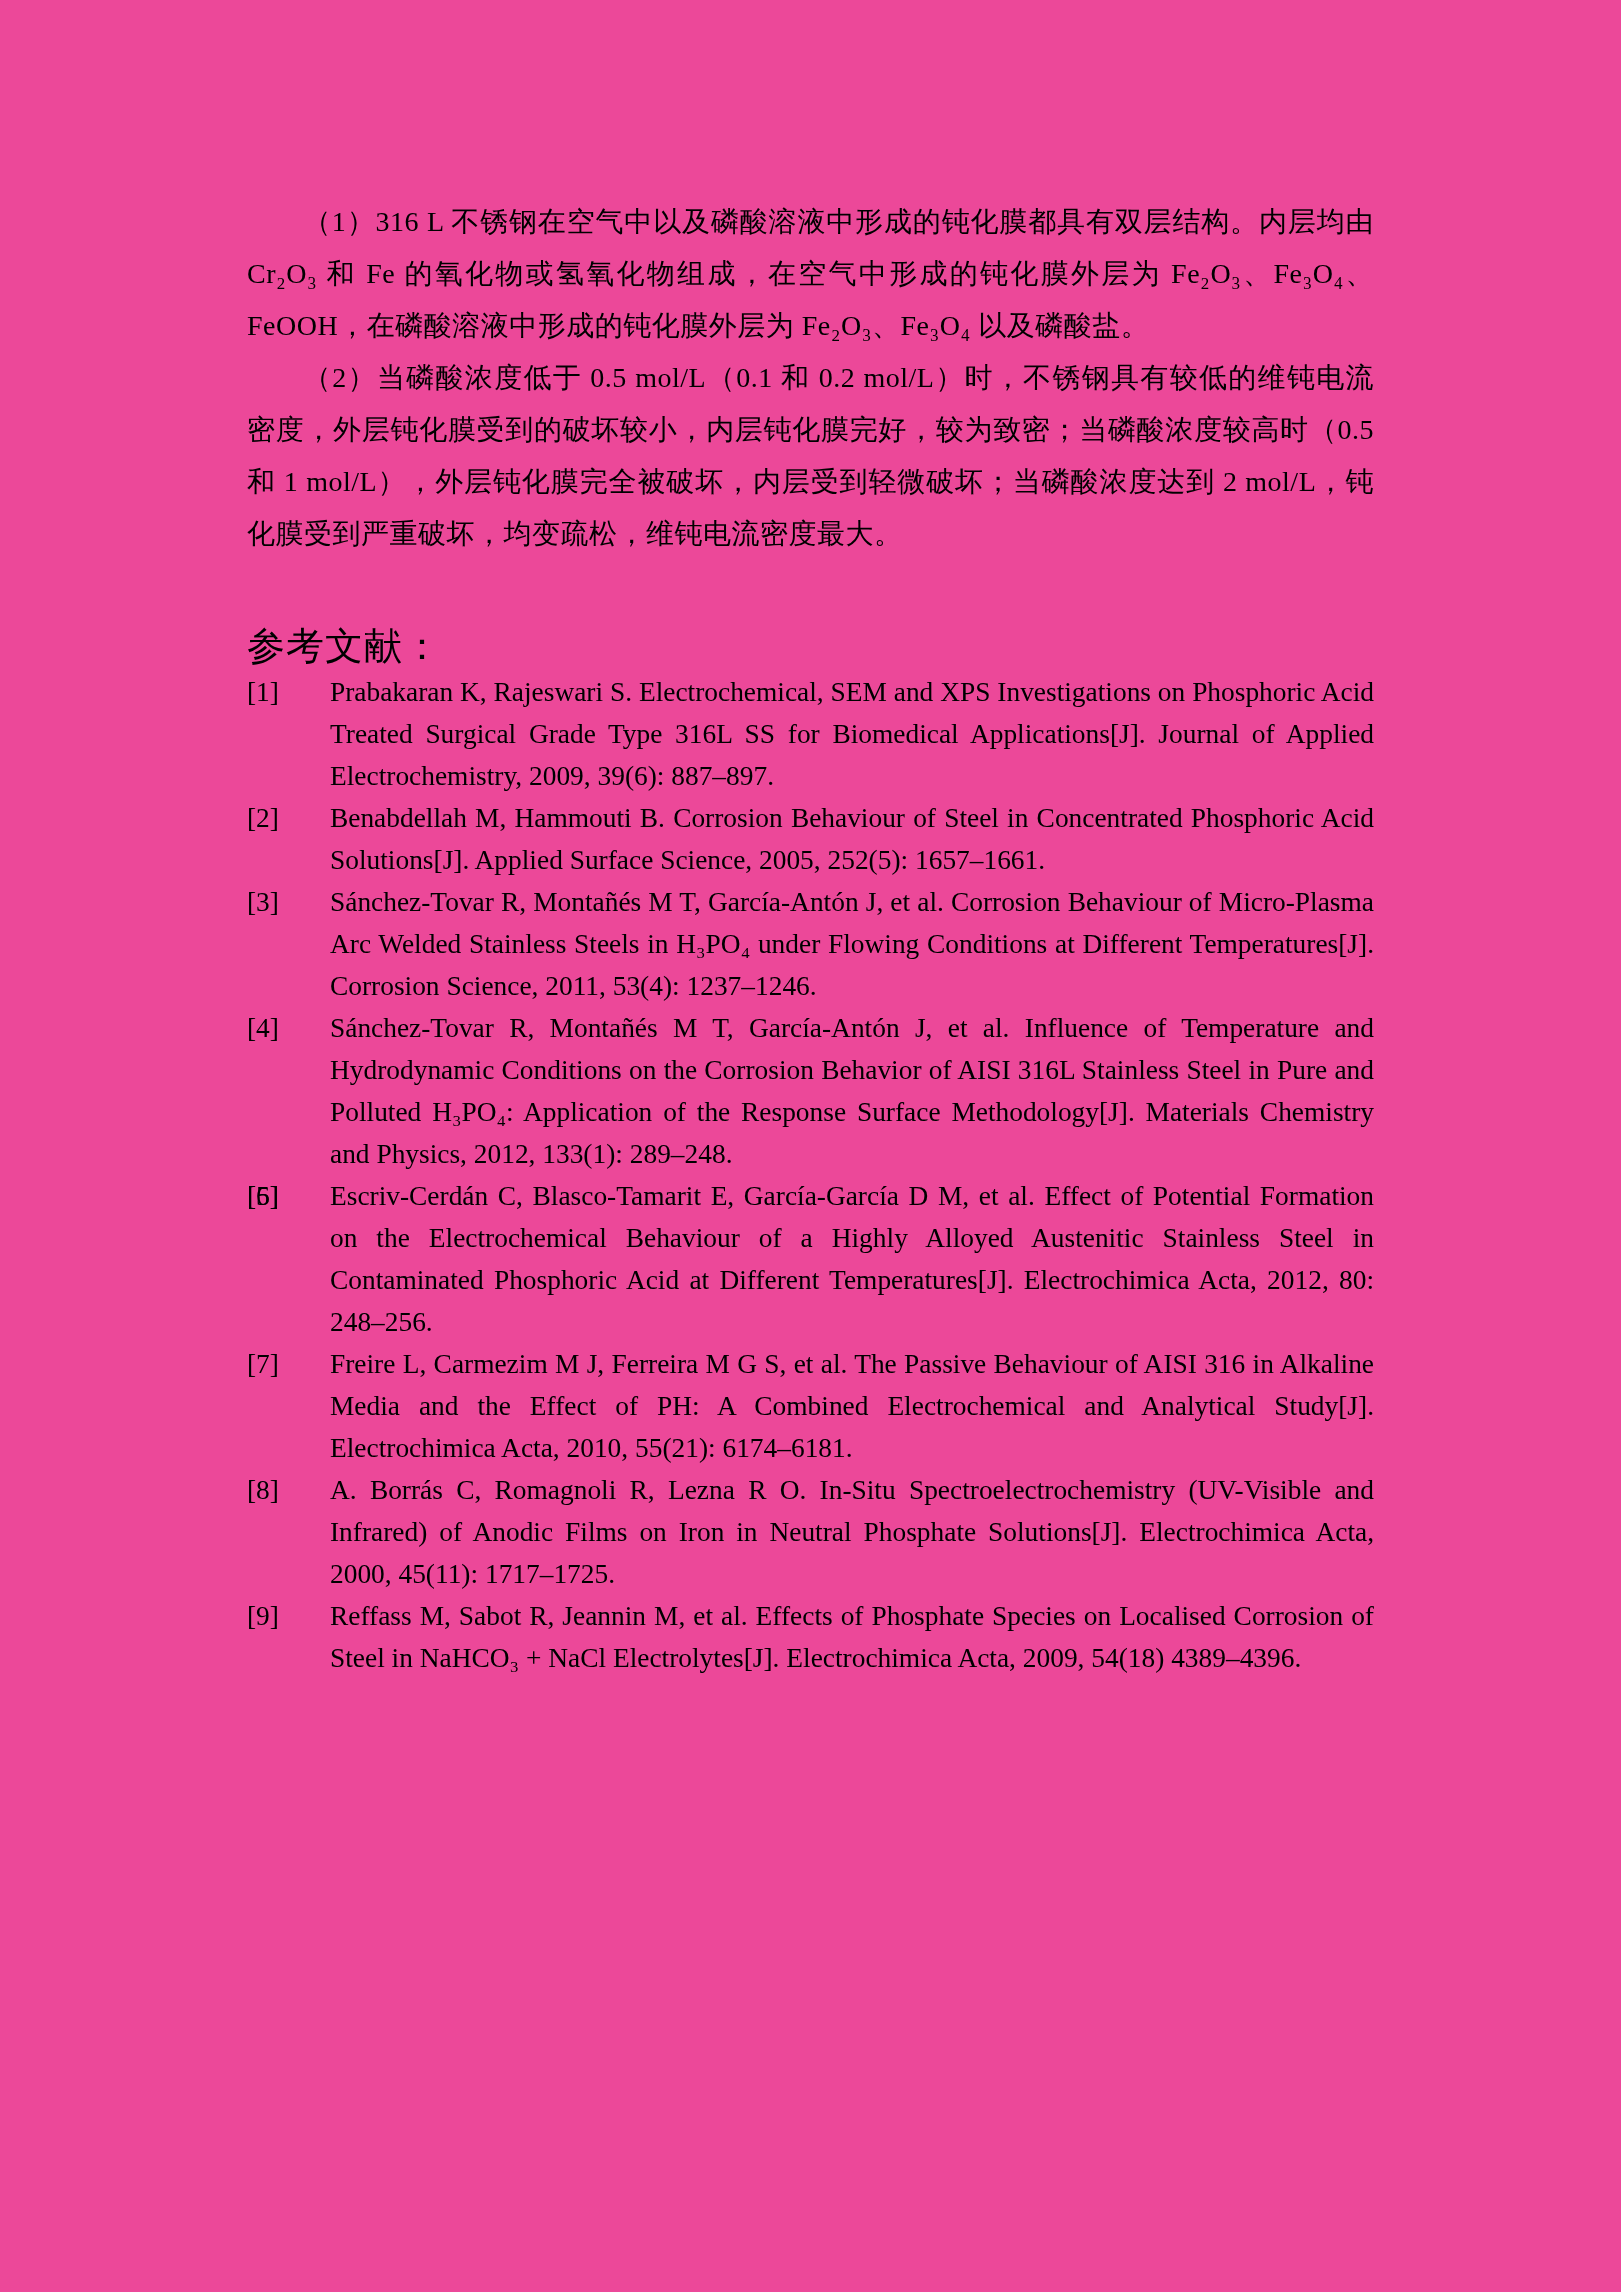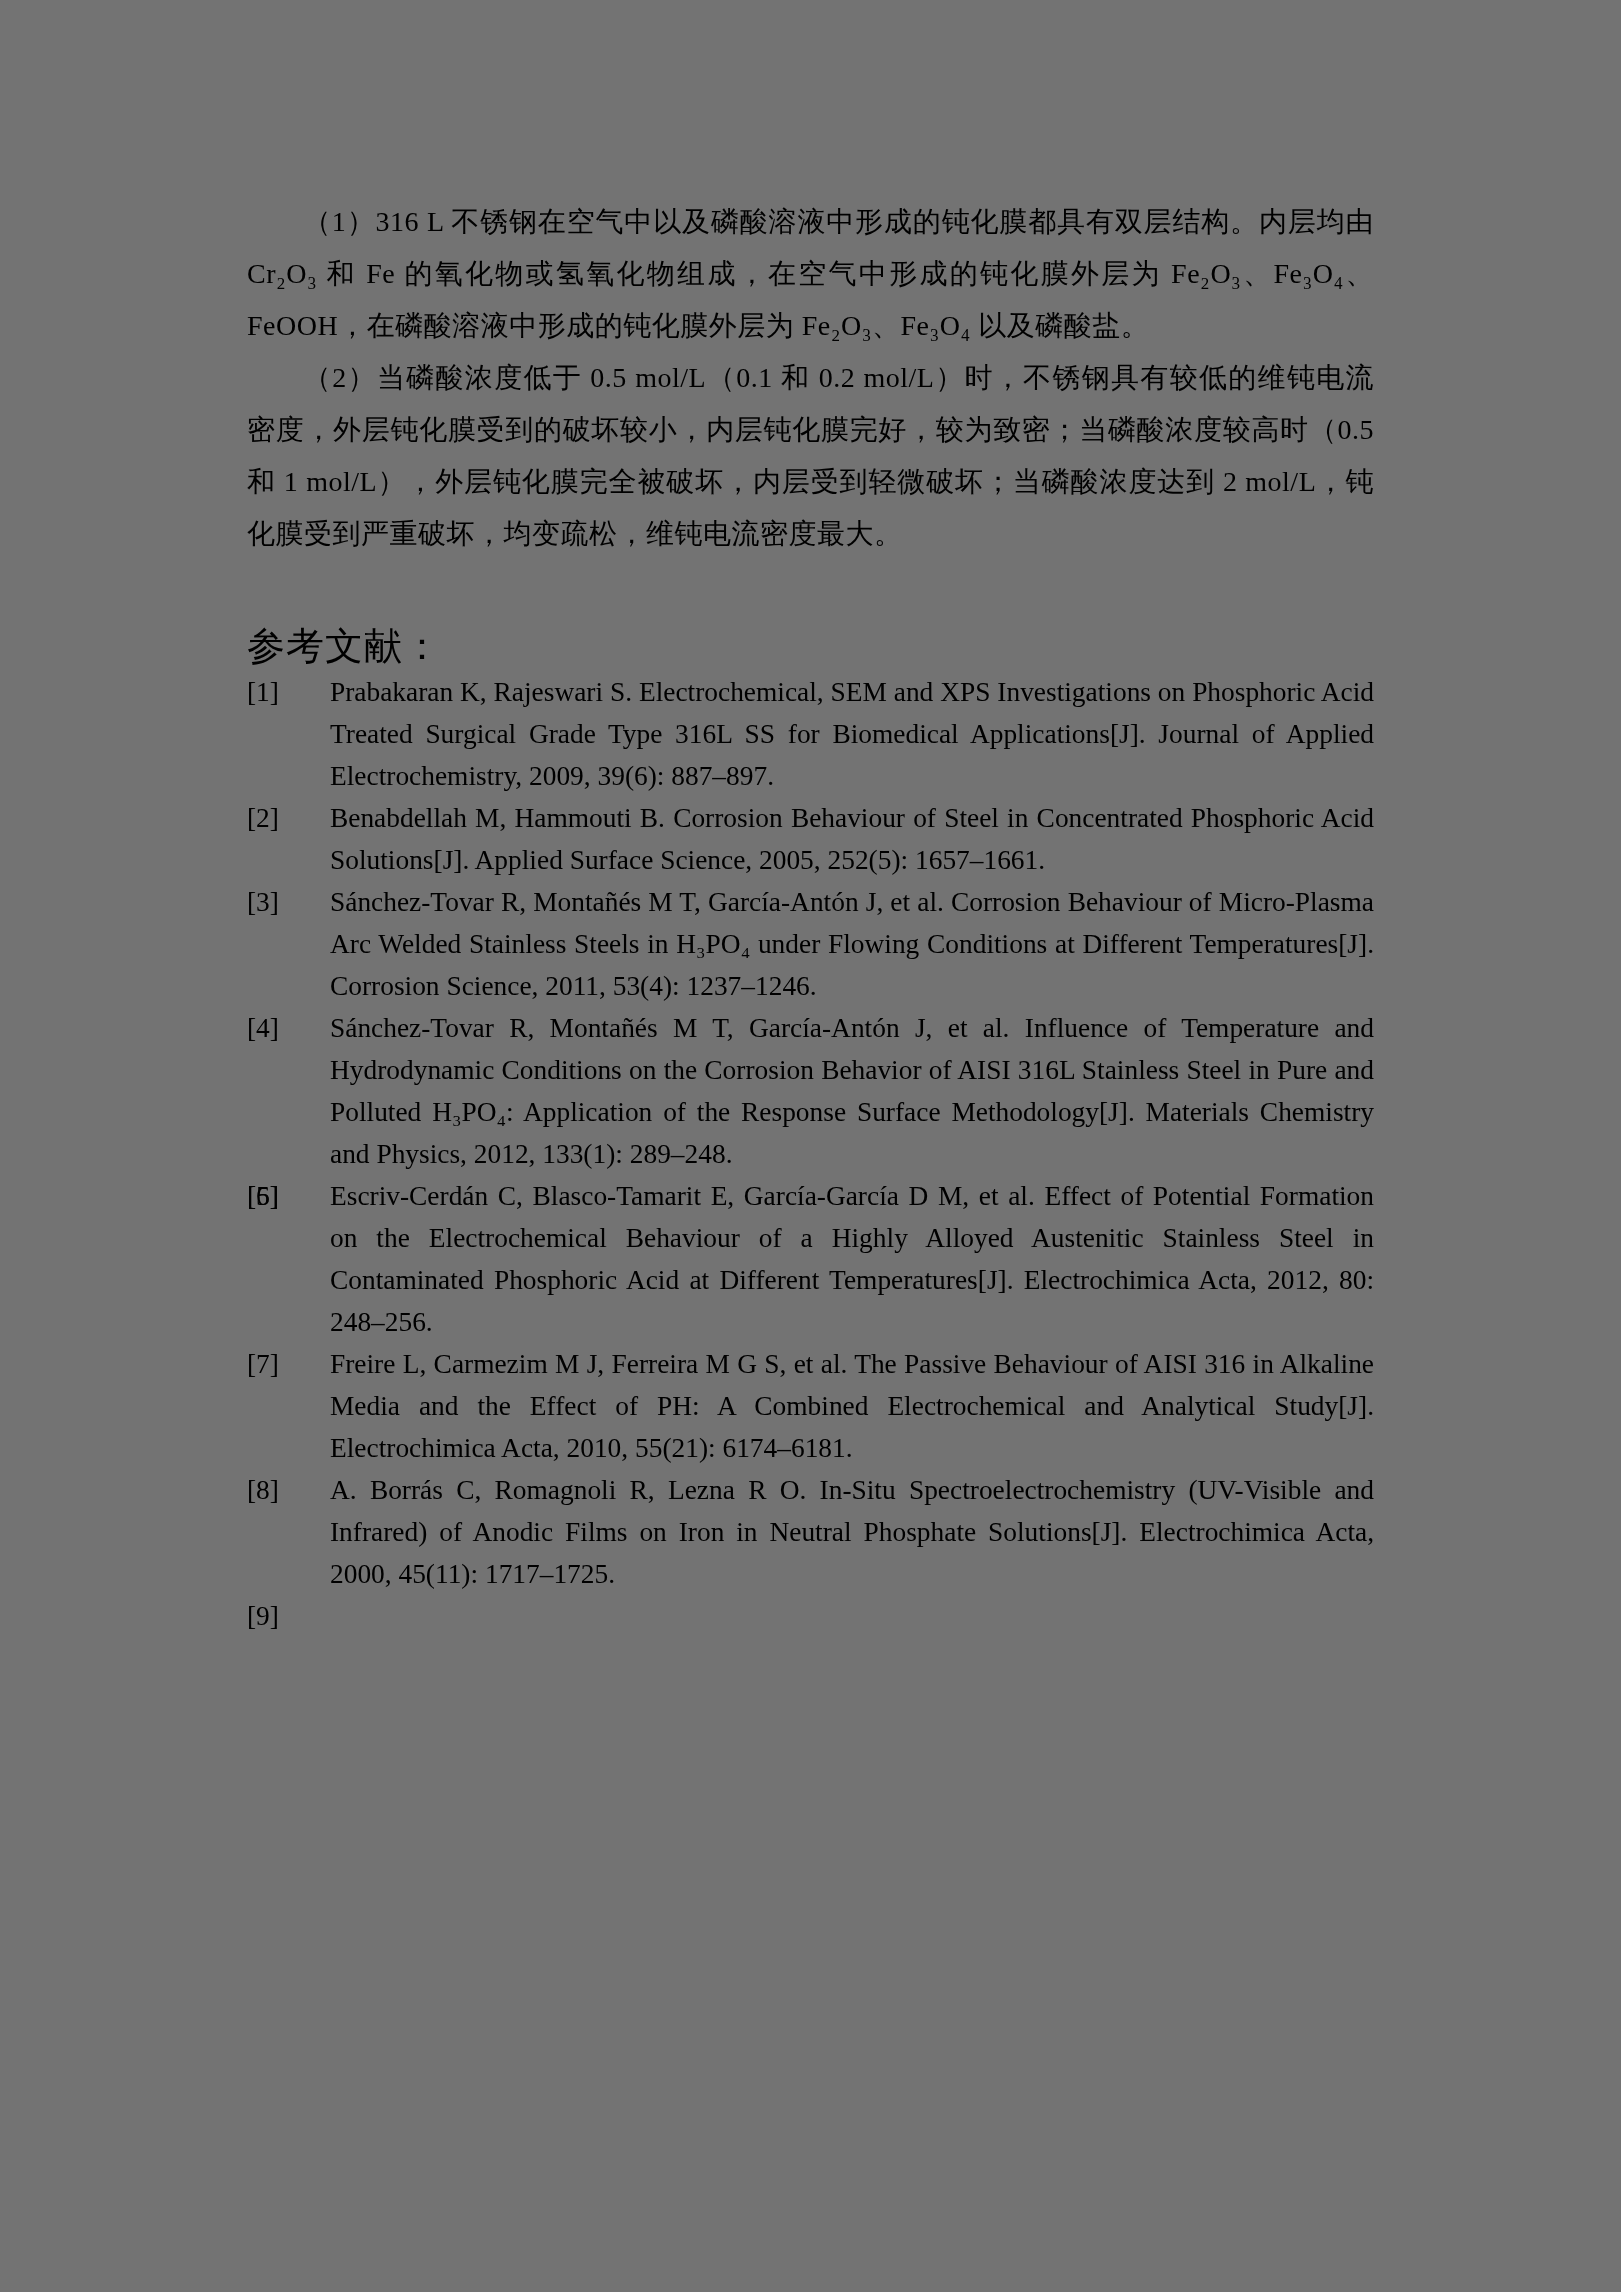--- a/index.html
+++ b/index.html
@@ -1,20 +1,20 @@
 <!DOCTYPE html>
 <html><head>
 <meta charset="utf-8">
 <style>
   html, body { margin: 0; padding: 0; background: #ffffff; }
   .page {
     position: relative;
     width: 1621px;
     height: 2293px;
-    background: #737373;
+    background: #ec4899;
     color: #000000;
     font-family: "Liberation Serif", "DejaVu Serif", serif;
     overflow: hidden;
   }
   .content {
     position: absolute;
     left: 247px;
     top: 196px;
     width: 1127px;
   }
@@ -89,18 +89,19 @@
       <li class="ref">
         <span class="ref-num">[7]</span>
         <span class="ref-text">Freire L, Carmezim M J, Ferreira M G S, et al. The Passive Behaviour of AISI 316 in Alkaline Media and the Effect of PH: A Combined Electrochemical and Analytical Study[J]. Electrochimica Acta, 2010, 55(21): 6174–6181.</span>
       </li>
       <li class="ref">
         <span class="ref-num">[8]</span>
         <span class="ref-text">A. Borrás C, Romagnoli R, Lezna R O. In-Situ Spectroelectrochemistry (UV-Visible and Infrared) of Anodic Films on Iron in Neutral Phosphate Solutions[J]. Electrochimica Acta, 2000, 45(11): 1717–1725.</span>
       </li>
       <li class="ref">
         <span class="ref-num">[9]</span>
+        <span class="ref-text">Reffass M, Sabot R, Jeannin M, et al. Effects of Phosphate Species on Localised Corrosion of Steel in NaHCO₃ + NaCl Electrolytes[J]. Electrochimica Acta, 2009, 54(18) 4389–4396.</span>
       </li>
     </ol>
 
   </div>
 </div>
 
 
 </body></html>

